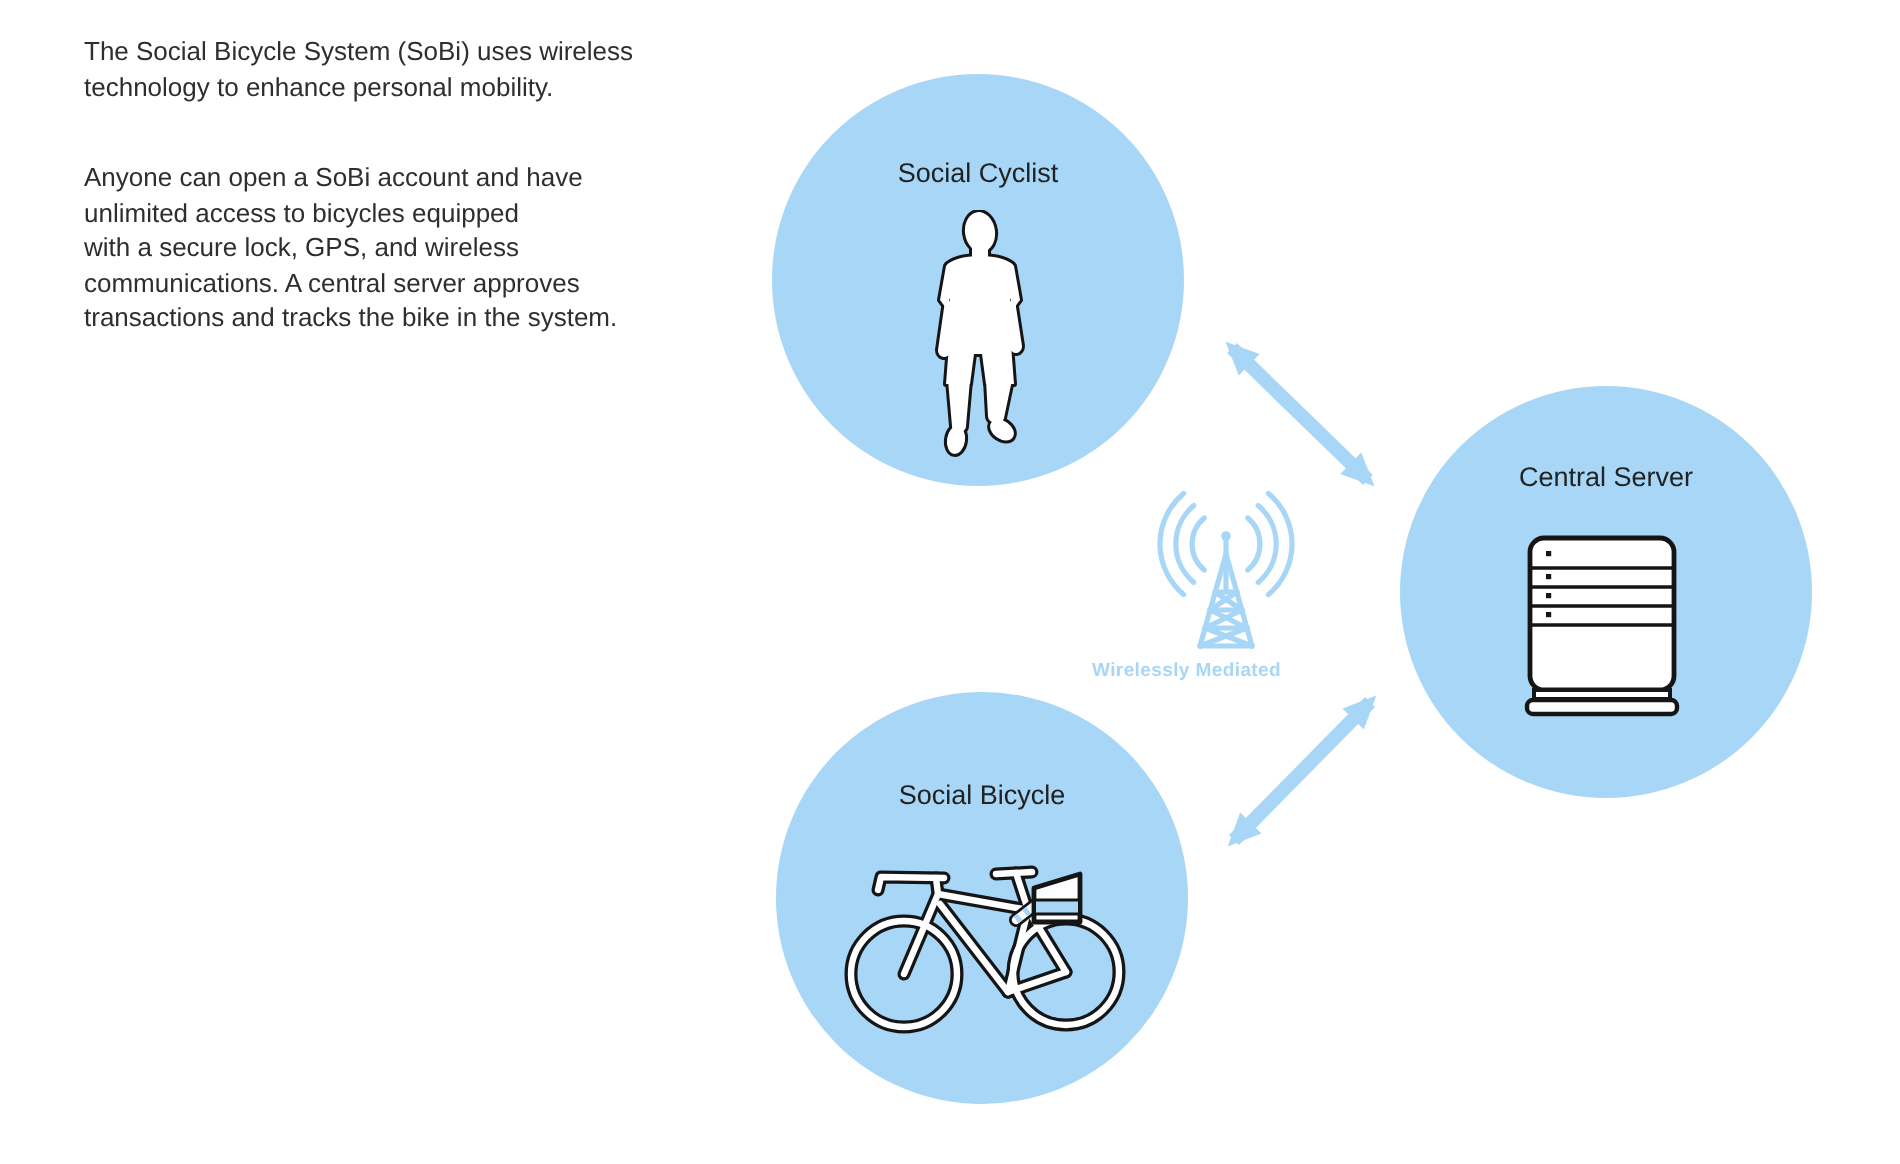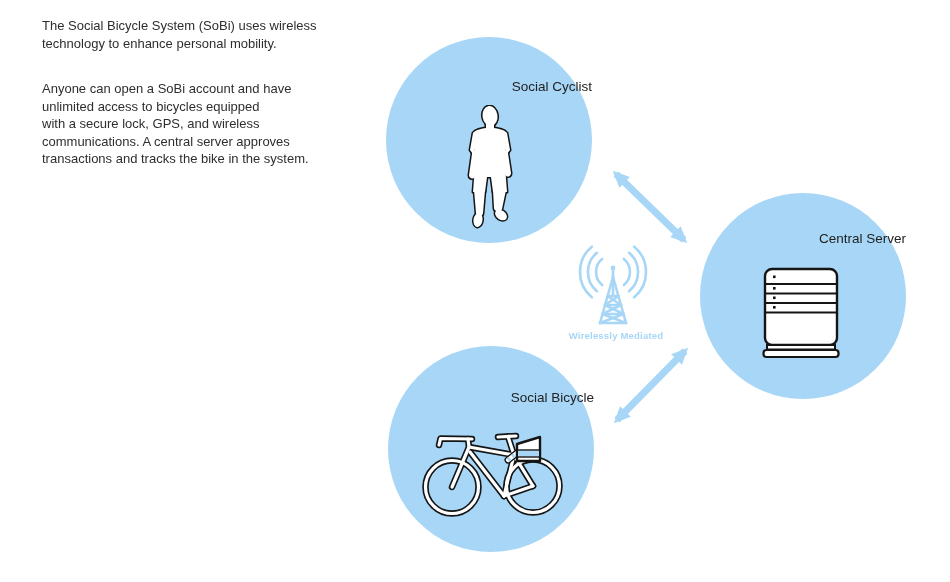--- a/index.html
+++ b/index.html
@@ -10,35 +10,35 @@
   
   .intro{position:absolute;left:42px;top:17px;width:340px;font-size:13px;line-height:17.5px;color:#2e2e2e;}
   .intro p{margin:0;white-space:pre-line;}
   .intro p + p{margin-top:28px;}
 
   
   .bubble{position:absolute;width:206px;height:206px;border-radius:50%;background:#a7d6f7;}
   .bubble-cyclist{left:386px;top:37px;}
   .bubble-server{left:700px;top:193px;}
   .bubble-bicycle{left:388px;top:346px;}
-  .bubble-label{position:absolute;left:0;width:100%;text-align:right;font-size:13.5px;color:#222;}
+  .bubble-label{position:absolute;left:0;width:100%;text-align:center;font-size:13.5px;color:#222;}
   .bubble-cyclist .bubble-label{top:42px;}
   .bubble-server  .bubble-label{top:38px;}
   .bubble-bicycle .bubble-label{top:44px;}
   .node-icon{position:absolute;}
   .icon-person{left:71px;top:68px;}
   .icon-server{left:61px;top:74px;}
   .icon-bike{left:28px;top:80px;}
 
   
   .overlay{position:absolute;left:0;top:0;width:950px;height:582px;pointer-events:none;}
 
   
   .mediated-label{
-    position:absolute;left:546px;top:330px;width:140px;text-align:center;
+    position:absolute;left:546px;top:330px;width:140px;text-align:left;
     font-size:9.5px;font-weight:bold;letter-spacing:.2px;color:#a7d6f7;
   }
 
   
   .sil-outline{fill:#151515;stroke:#151515;stroke-width:3;stroke-linejoin:round;}
   .sil-fill{fill:#ffffff;stroke:none;}
   .tube-outline{fill:none;stroke:#151515;stroke-width:6.5;stroke-linecap:round;stroke-linejoin:round;}
   .tube-fill{fill:none;stroke:#ffffff;stroke-width:3.2;stroke-linecap:round;stroke-linejoin:round;}
 </style>
 </head>

